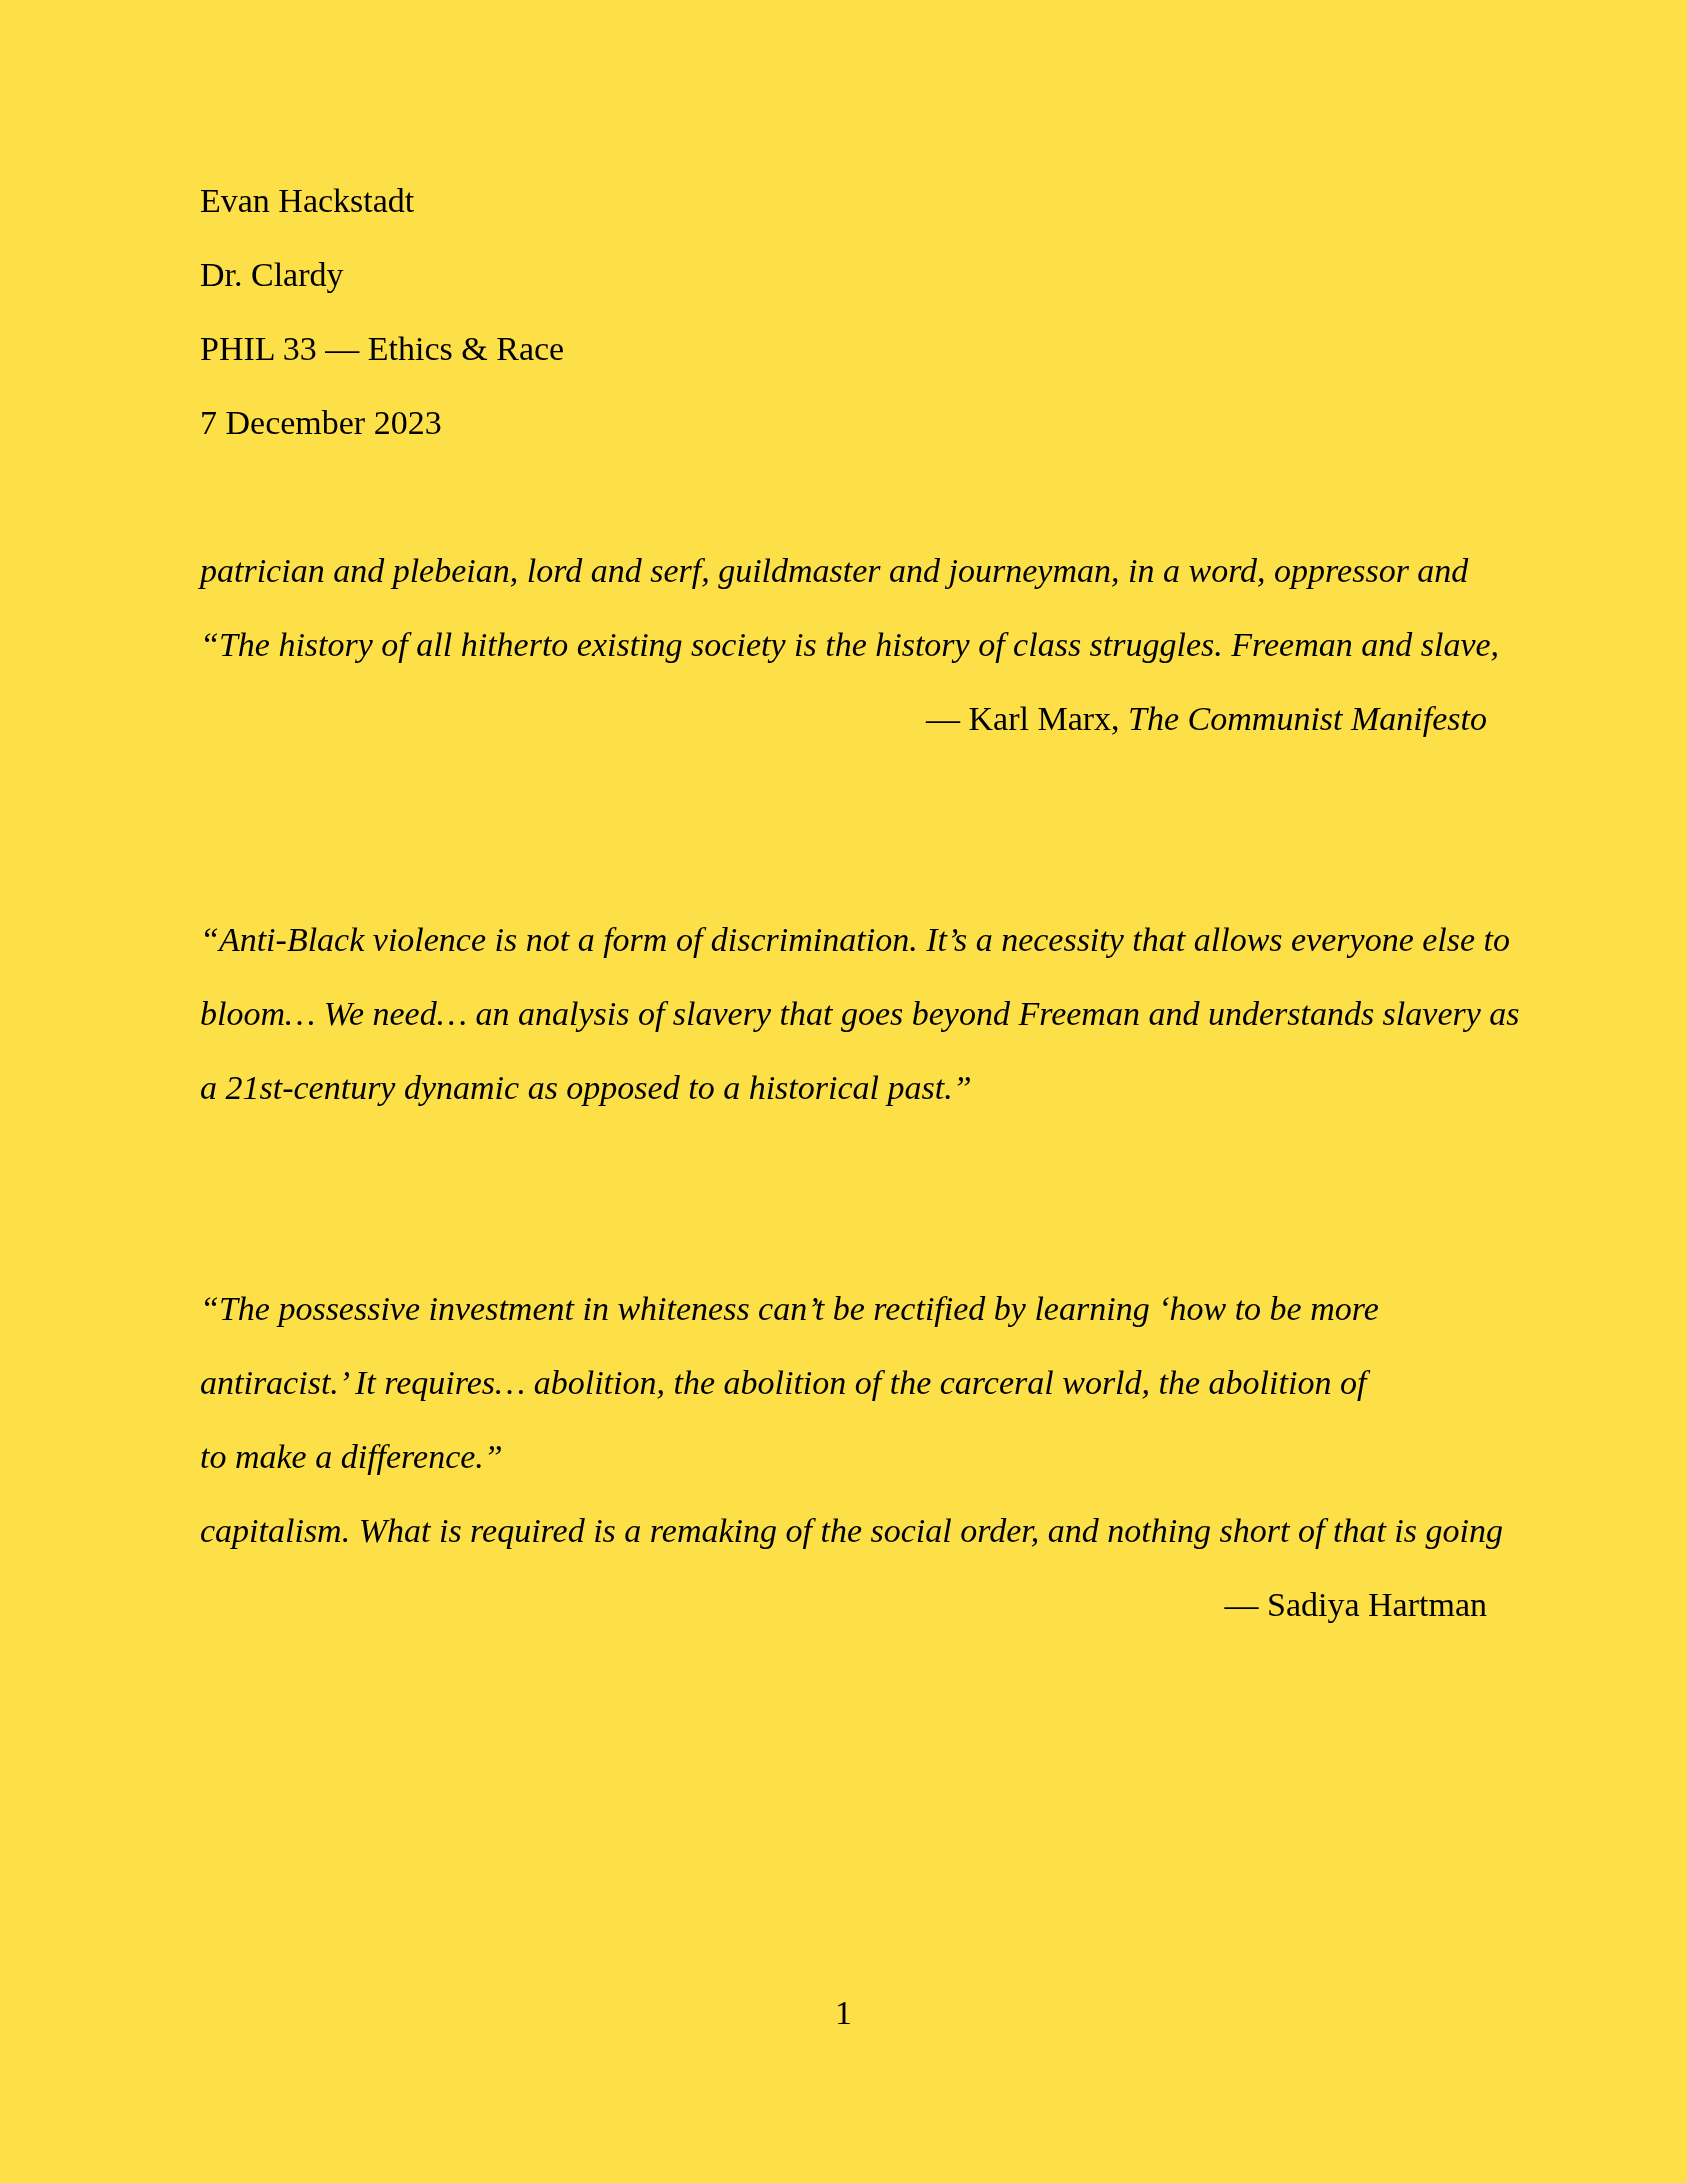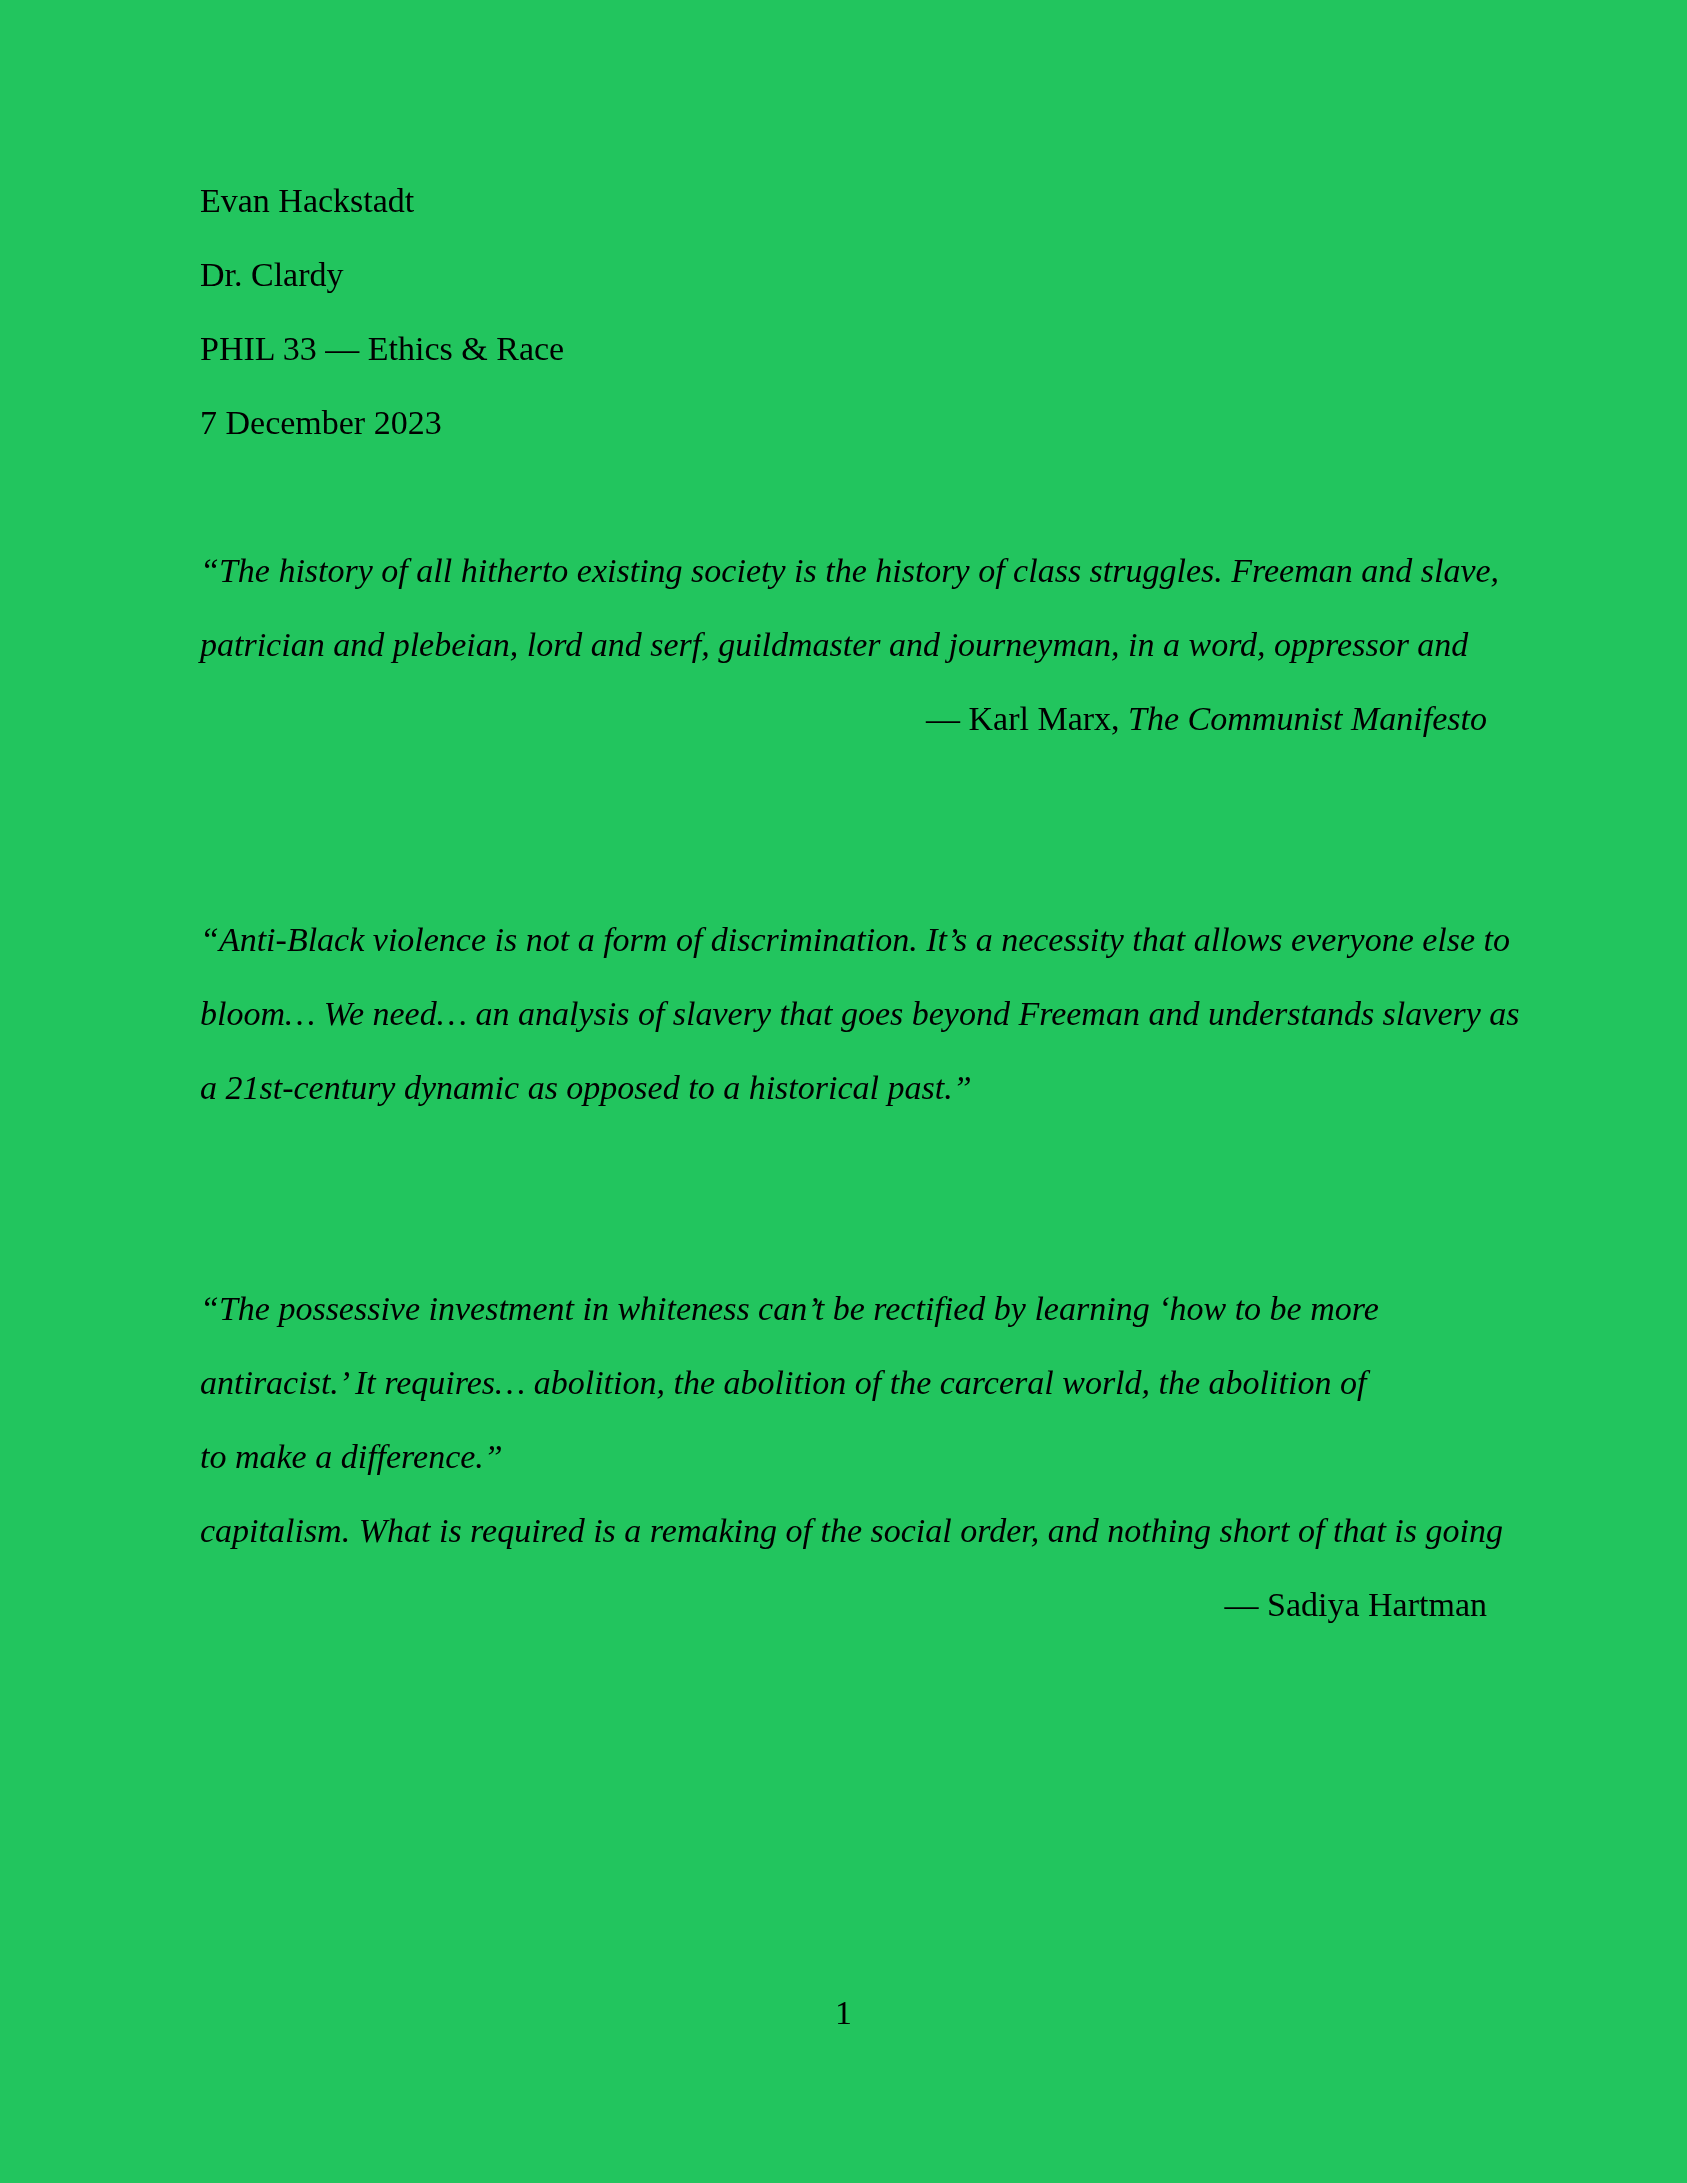--- a/index.html
+++ b/index.html
@@ -8,21 +8,21 @@
     background: #ffffff;
   }
   body {
     font-family: "Liberation Serif", "DejaVu Serif", serif;
     color: #000000;
   }
   .page {
     position: relative;
     width: 1687px;
     height: 2183px;
-    background: #22c55e;
+    background: #fde047;
     overflow: hidden;
   }
   .content {
     position: absolute;
     left: 200px;
     top: 0;
     width: 1287px;
   }
   
   .line {
@@ -82,22 +82,22 @@
       <div class="line">Evan Hackstadt</div>
       <div class="line">Dr. Clardy</div>
       <div class="line">PHIL 33 — Ethics &amp; Race</div>
       <div class="line">7 December 2023</div>
     </div>
 
 
     <div class="spacer-title-gap"></div>
 
     <div class="quote-block">
+      <div class="quote-line">patrician and plebeian, lord and serf, guildmaster and journeyman, in a word, oppressor and</div>
       <div class="quote-line">“The history of all hitherto existing society is the history of class struggles. Freeman and slave,</div>
-      <div class="quote-line">patrician and plebeian, lord and serf, guildmaster and journeyman, in a word, oppressor and</div>
       <div class="attrib-line"><span>— Karl Marx, </span><span class="attrib-title">The Communist Manifesto</span></div>
     </div>
 
     <div class="spacer-2"></div>
 
     <div class="quote-block">
       <div class="quote-line">“Anti-Black violence is not a form of discrimination. It’s a necessity that allows everyone else to</div>
       <div class="quote-line">bloom… We need… an analysis of slavery that goes beyond Freeman and understands slavery as</div>
       <div class="quote-line">a 21st-century dynamic as opposed to a historical past.”</div>
     </div>

